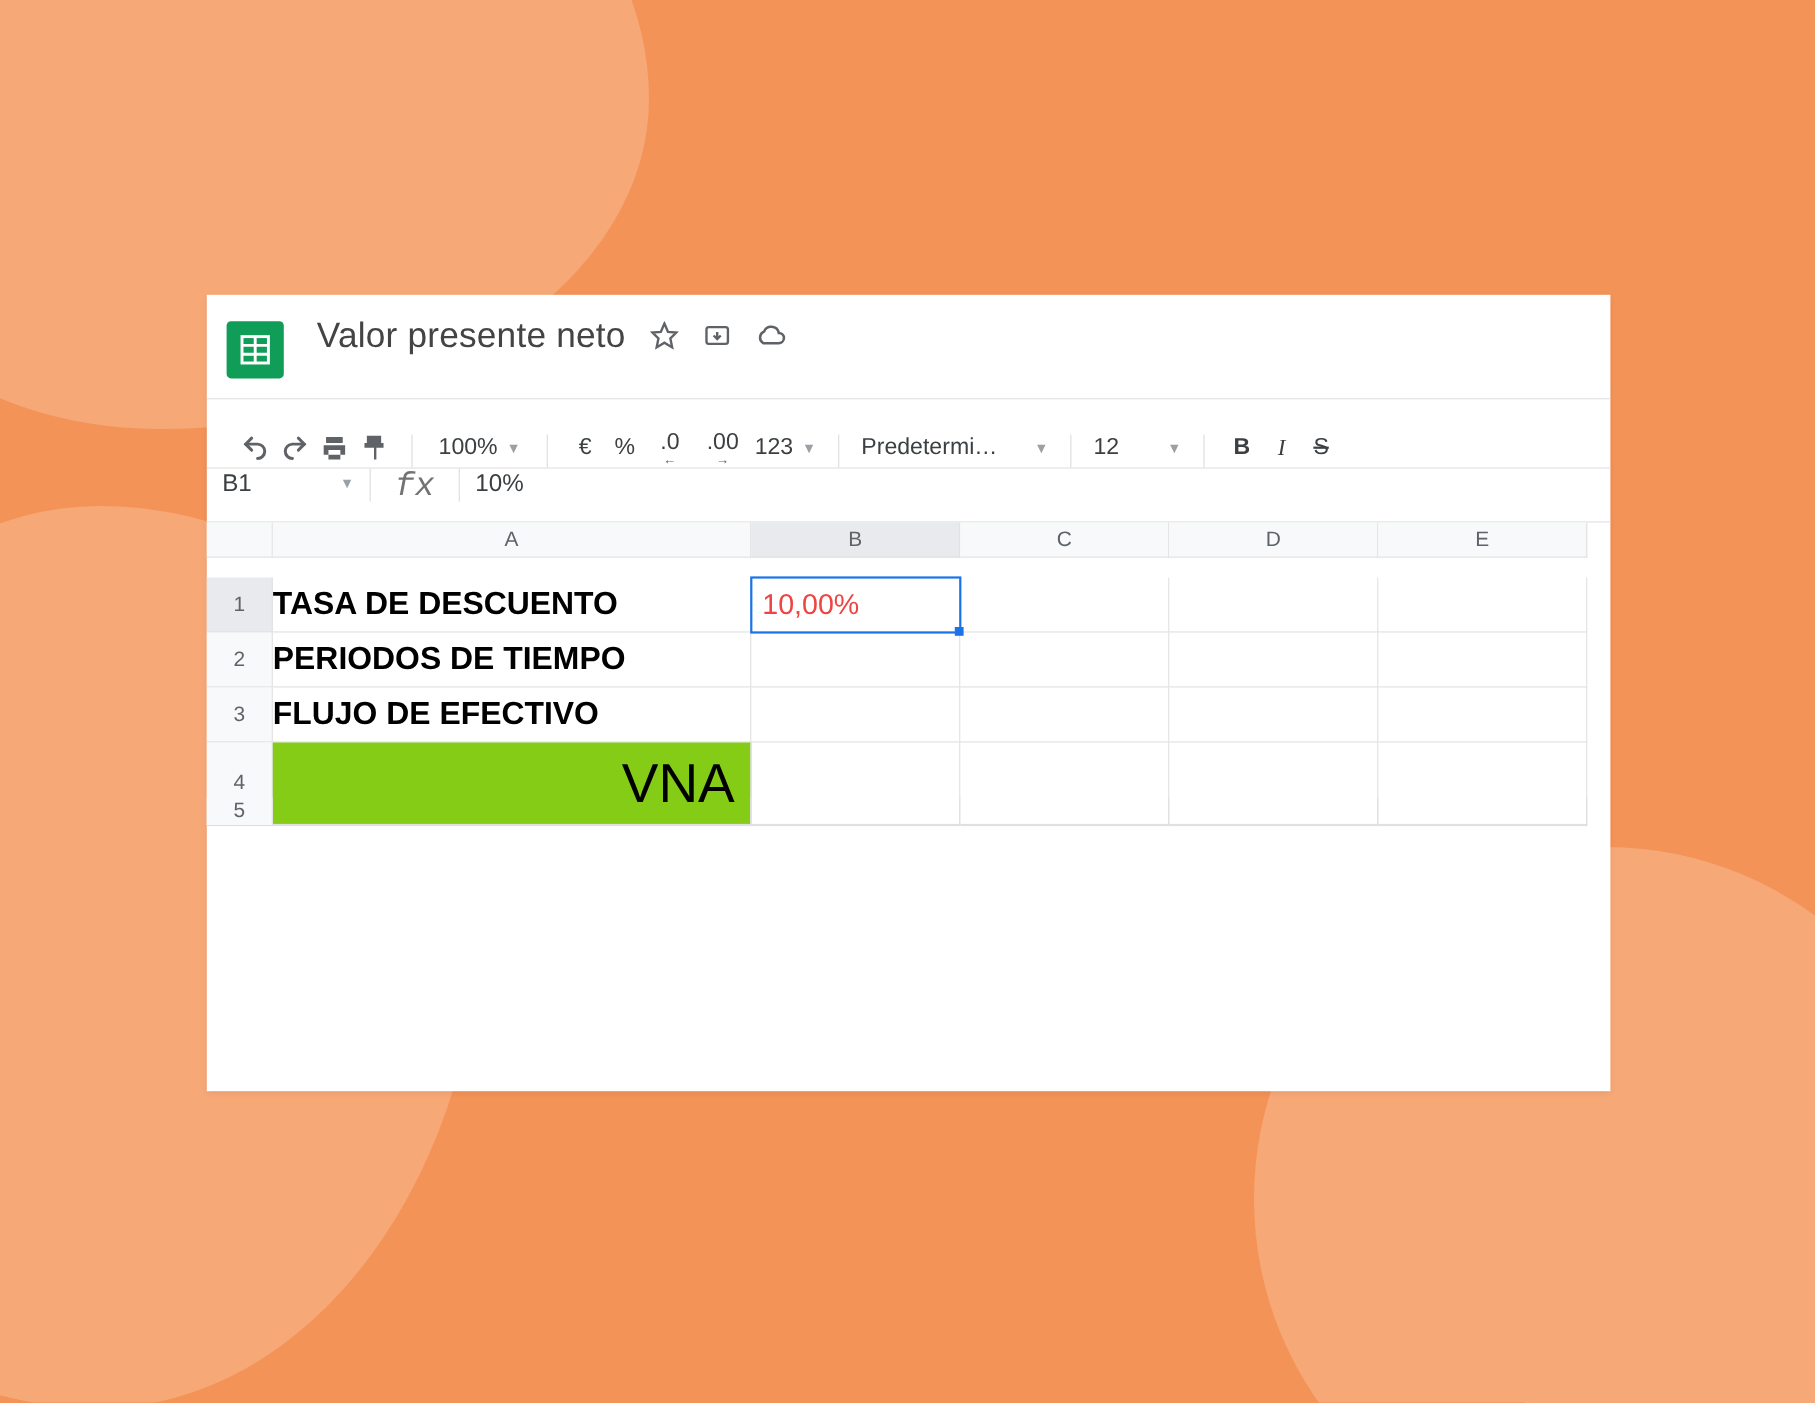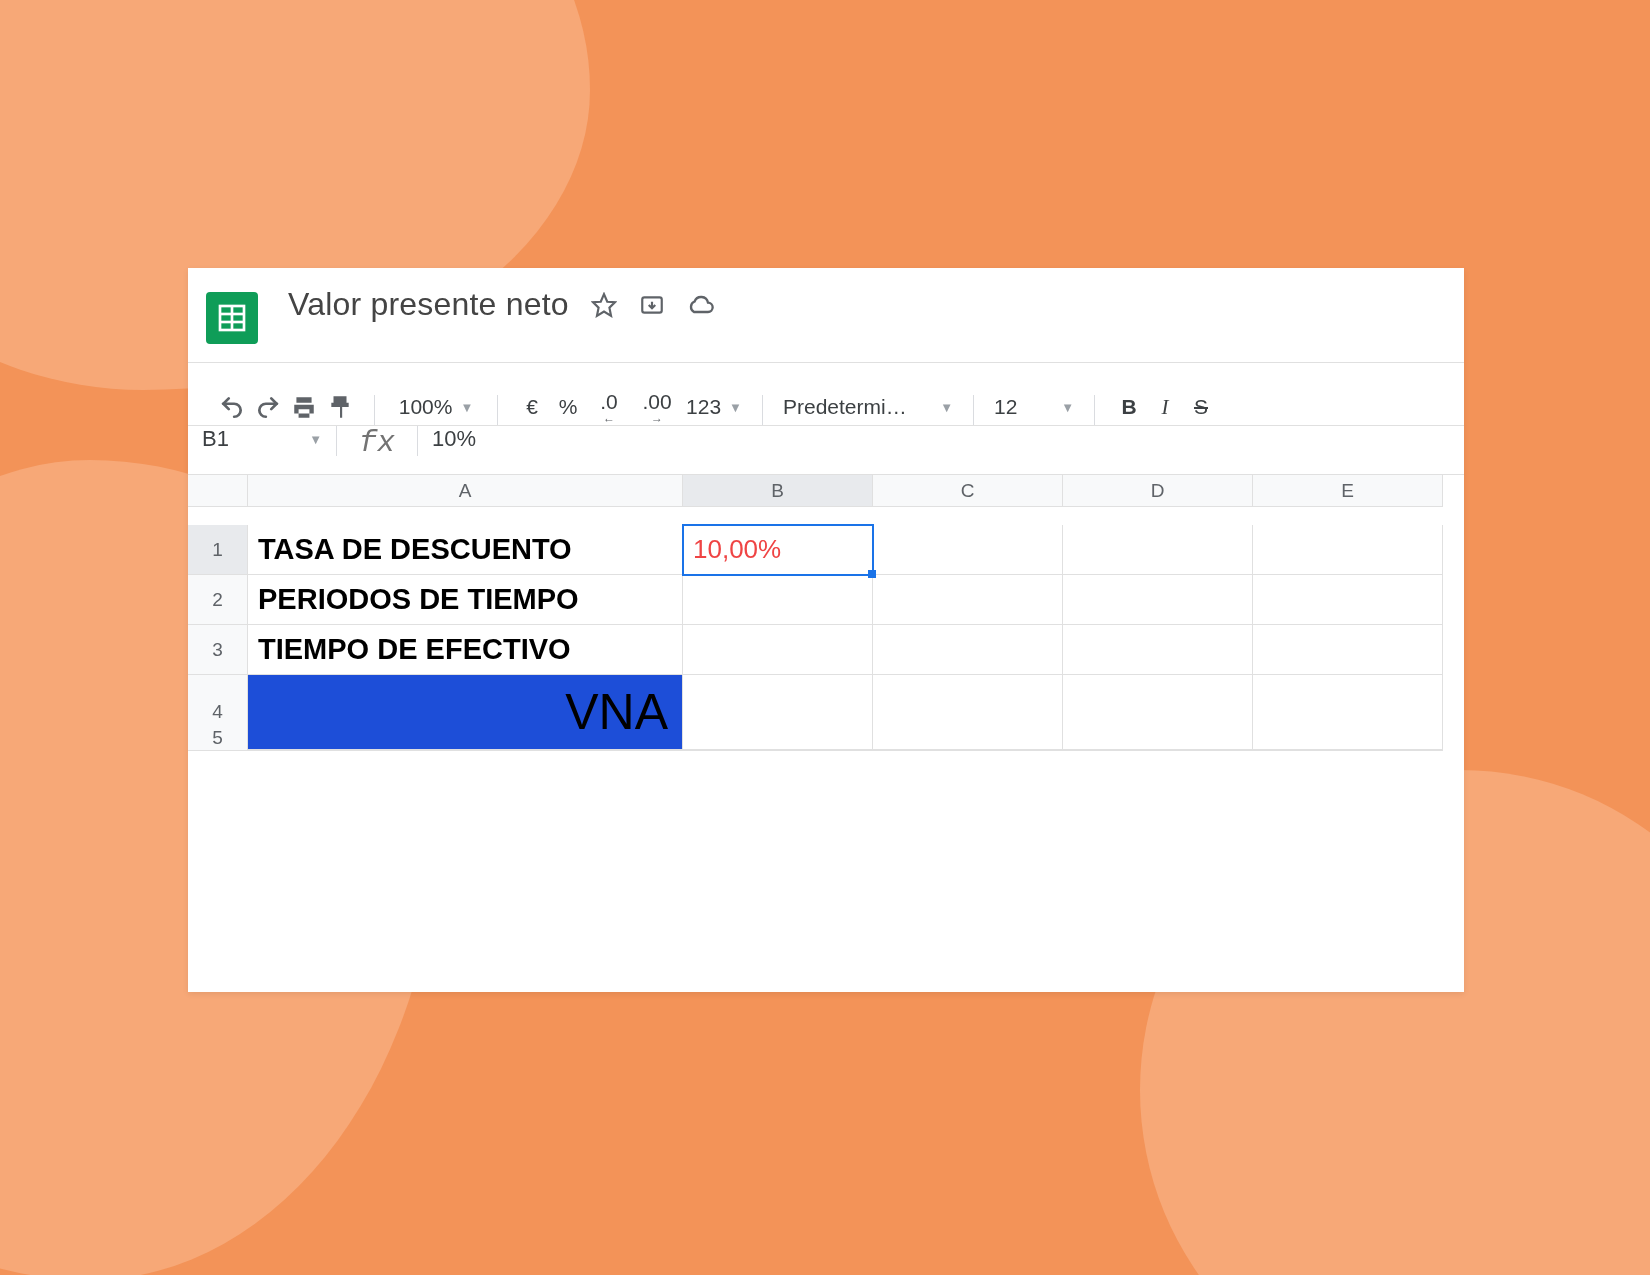--- a/index.html
+++ b/index.html
@@ -31,22 +31,22 @@
   .name-box{width:120px;padding-left:14px;display:flex;align-items:center;justify-content:space-between;padding-right:14px}
   .vsep{width:1px;height:30px;background:#dadce0}
   .fx{font-style:italic;color:#737373;font-family:Liberation Mono, monospace;font-size:30px;padding:0 22px}
   .fval{padding-left:14px}
   .grid{display:grid;grid-template-columns:60px 435px 190px 190px 190px 190px;grid-auto-rows:50px}
   .grid .cell{border-right:1px solid #e0e0e0;border-bottom:1px solid #e0e0e0;display:flex;align-items:center;box-sizing:border-box}
   .colhdr,.rowhdr{background:#f8f9fa;color:#5f6368;font-size:19px;justify-content:center}
   .corner{background:#f8f9fa}
   .colhdr.sel,.rowhdr.sel{background:#e8eaed}
   .row4{height:75px}
-  .a{font-weight:700;font-size:29px;padding-left:10px;color:#000}
-  .a4{background:#1d4ed8;justify-content:flex-end;padding-right:14px;font-weight:400;font-size:50px;color:#000}
+  .a{font-weight:700;font-size:29px;color:#000}
+  .a4{background:#84cc16;justify-content:flex-end;padding-right:14px;font-weight:400;font-size:50px;color:#000}
   .b1{position:relative;font-size:26px;padding-left:10px;color:#ef4444;outline:2px solid #1a73e8;outline-offset:-1px;z-index:2}
   .b1 .handle{position:absolute;right:-4px;bottom:-4px;width:8px;height:8px;background:#1a73e8}
 </style>
 </head>
 <body>
 
 <div class="bg">
   <div class="blob blob1"></div>
   <div class="blob blob2"></div>
   <div class="blob blob3"></div>
@@ -184,21 +184,21 @@
       <div class="cell"></div>
 
       <div class="cell rowhdr">2</div>
       <div class="cell a">PERIODOS DE TIEMPO</div>
       <div class="cell"></div>
       <div class="cell"></div>
       <div class="cell"></div>
       <div class="cell"></div>
 
       <div class="cell rowhdr">3</div>
-      <div class="cell a">TIEMPO DE EFECTIVO</div>
+      <div class="cell a">FLUJO DE EFECTIVO</div>
       <div class="cell"></div>
       <div class="cell"></div>
       <div class="cell"></div>
       <div class="cell"></div>
 
       <div class="cell rowhdr row4">4</div>
       <div class="cell a a4 row4">VNA</div>
       <div class="cell row4"></div>
       <div class="cell row4"></div>
       <div class="cell row4"></div>

